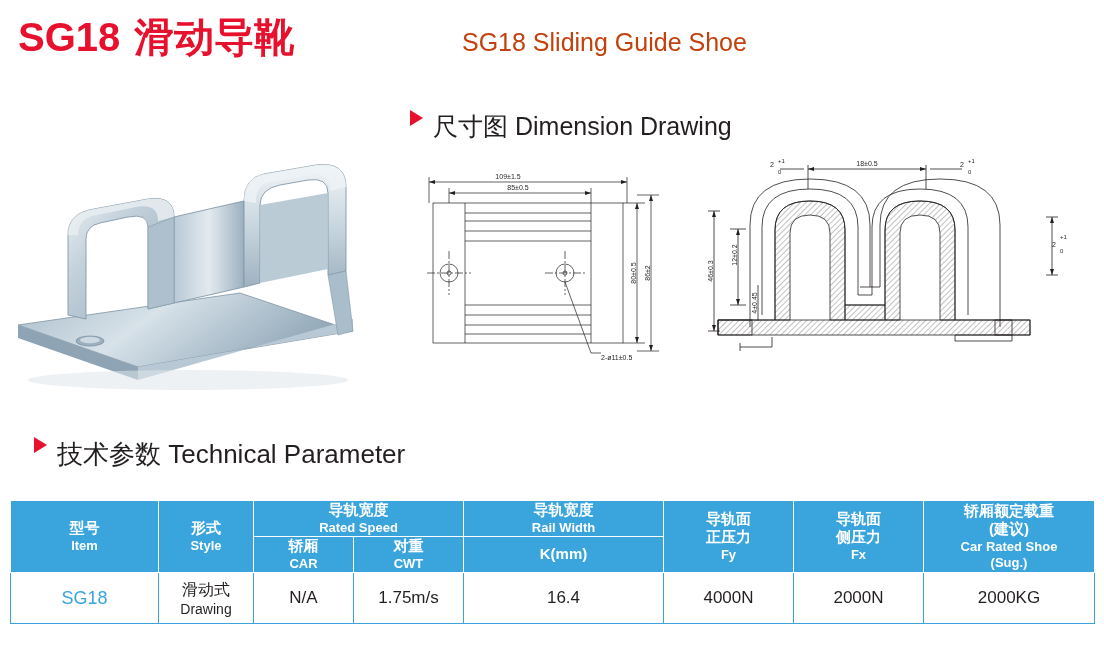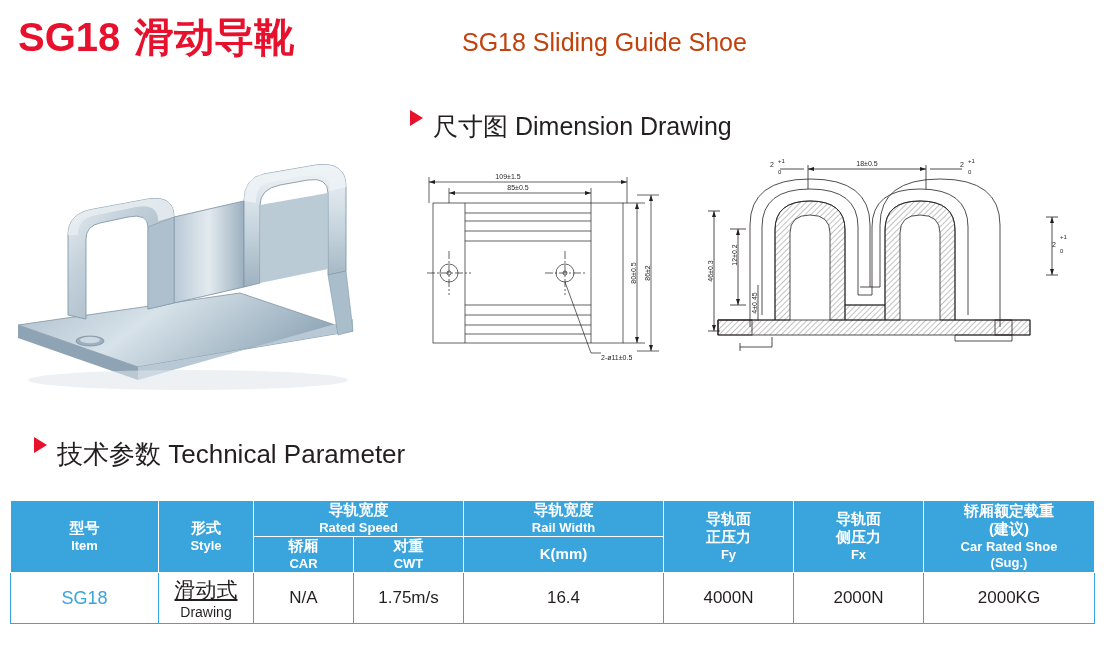--- a/index.html
+++ b/index.html
@@ -59,21 +59,21 @@
     background:#3aa4dd;color:#ffffff;
     font-size:14px;line-height:1.25;font-weight:normal;
   }
   .tbl thead th .cn{display:block;font-size:15px;font-weight:bold;}
   .tbl thead th .en{display:block;font-size:13px;font-weight:bold;}
   .tbl tbody td{
     background:#ffffff;border:1px solid #3aa4dd;
     font-size:17px;color:#231f20;height:50px;
   }
   .tbl tbody td.model{color:#3aa4dd;font-size:18px;}
-  .tbl tbody td .cn{display:block;font-size:21px;text-decoration:underline;}
+  .tbl tbody td .cn{display:block;font-size:16px;}
   .tbl tbody td .en{display:block;font-size:14px;}
   svg{display:block;}
   .dimtxt{font-family:"Liberation Sans",sans-serif;font-size:7px;fill:#231f20;}
   .dimtxt6{font-family:"Liberation Sans",sans-serif;font-size:6px;fill:#231f20;}
 </style>
 </head>
 <body>
 
 <div class="hdr-title">
   <span>SG18</span><span class="cn">滑动导靴</span>

